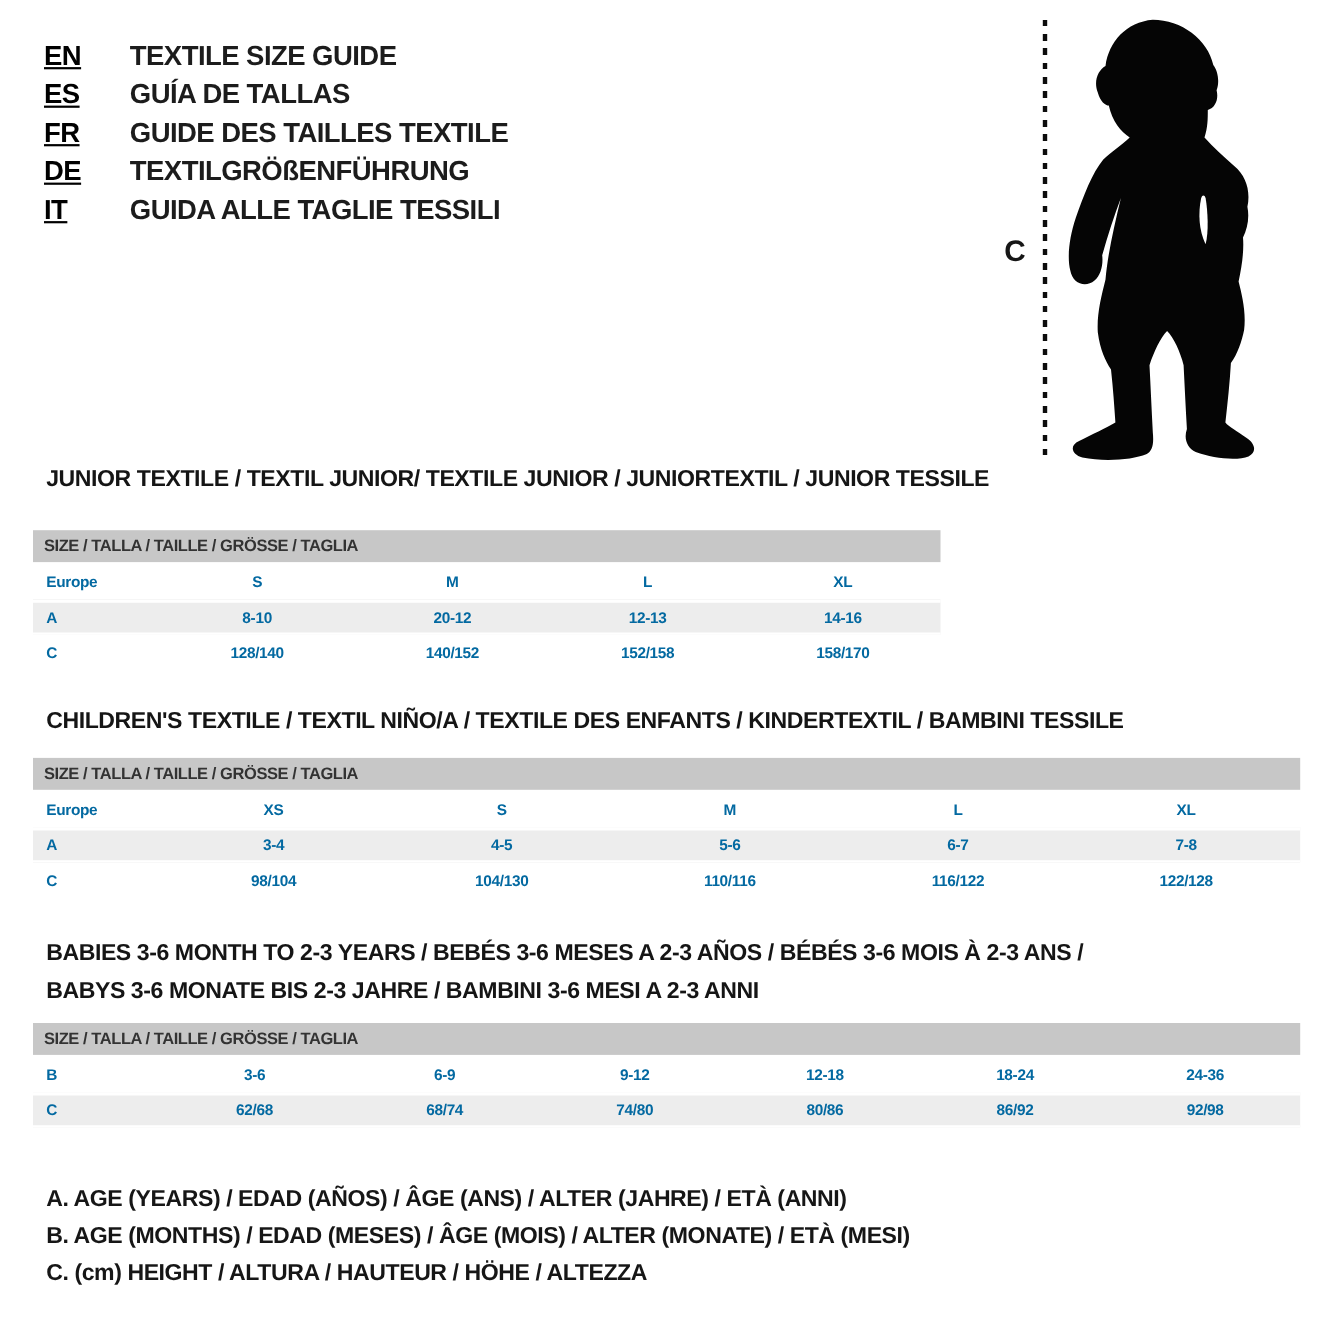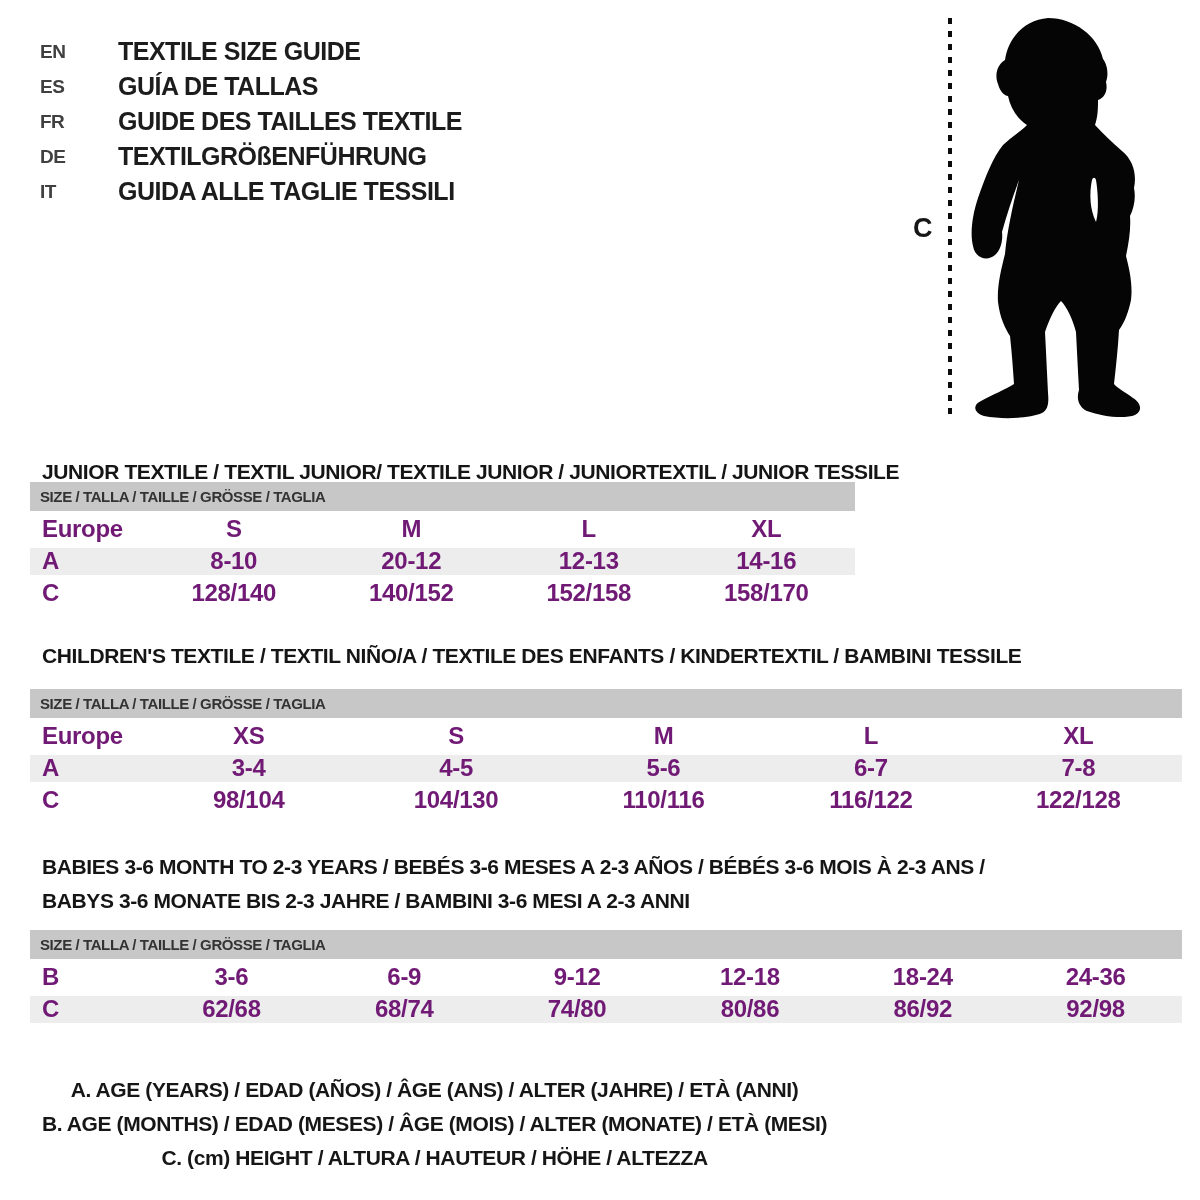--- a/index.html
+++ b/index.html
@@ -4,58 +4,58 @@
 <style>
   html,body{margin:0;padding:0;background:#fff;}
   .page{
     position:relative;width:1200px;height:1200px;background:#ffffff;overflow:hidden;
     font-family:"Liberation Sans","DejaVu Sans",sans-serif;
     font-weight:bold;color:#222;
   }
   
   .lang-block{position:absolute;left:40px;top:34px;}
   .lang-row{display:flex;height:35px;align-items:center;}
-  .lang-code{width:78px;font-size:19px;letter-spacing:-0.5px;color:#404040;}
+  .lang-code{width:78px;font-size:25px;letter-spacing:-0.5px;color:#000000;text-decoration:underline;}
   .lang-label{font-size:25px;letter-spacing:-0.5px;color:#1c1c1c;white-space:nowrap;}
   
   .height-label{position:absolute;left:913px;top:213px;font-size:27px;color:#161616;}
   .height-line{
     position:absolute;left:948px;top:18px;width:4px;height:402px;
     background:repeating-linear-gradient(to bottom,#0c0c0c 0px,#0c0c0c 6px,transparent 6px,transparent 13px);
   }
   .toddler{position:absolute;left:960px;top:12px;width:190px;height:412px;}
   
   .sec-title{
     position:absolute;left:42px;margin:0;font-size:21px;letter-spacing:-0.4px;
     color:#151515;white-space:nowrap;font-weight:bold;
   }
-  .t-junior{top:460px;}
+  .t-junior{top:424px;}
   .t-children{top:644px;}
   .t-babies{top:850px;line-height:34px;}
   
   .bar{
     position:absolute;left:30px;height:29px;line-height:29px;padding-left:10px;
     background:#c7c7c7;font-size:15px;letter-spacing:-0.4px;color:#333;box-sizing:border-box;
   }
   .b-junior{top:482px;width:825px;}
   .b-children{top:689px;width:1152px;}
   .b-babies{top:930px;width:1152px;}
   .tbl{position:absolute;left:30px;}
   .tbl-junior{top:513px;width:825px;}
   .tbl-children{top:720px;width:1152px;}
   .tbl-babies{top:961px;width:1152px;}
-  .trow{display:grid;height:32px;align-items:center;font-size:24px;letter-spacing:-0.3px;color:#701a75;}
+  .trow{display:grid;height:32px;align-items:center;font-size:14px;letter-spacing:-0.3px;color:#0369a1;}
   .tbl-junior .trow{grid-template-columns:115px repeat(4,1fr);}
   .tbl-children .trow{grid-template-columns:115px repeat(5,1fr);}
   .tbl-babies .trow{grid-template-columns:115px repeat(6,1fr);}
   .trow.alt{background:#ededed;box-shadow:inset 0 3px 0 #ffffff,inset 0 -2px 0 #ffffff;}
   .rlabel{padding-left:12px;text-align:left;}
   .cell{text-align:center;}
   
-  .legend{position:absolute;left:42px;top:1073px;text-align:center;}
+  .legend{position:absolute;left:42px;top:1073px;}
   .legend-line{font-size:21px;letter-spacing:-0.4px;line-height:34px;color:#161616;white-space:nowrap;}
 </style>
 </head>
 <body>
 
 <div class="page">
 
   <div class="lang-block">
     <div class="lang-row">
       <span class="lang-code">EN</span>

